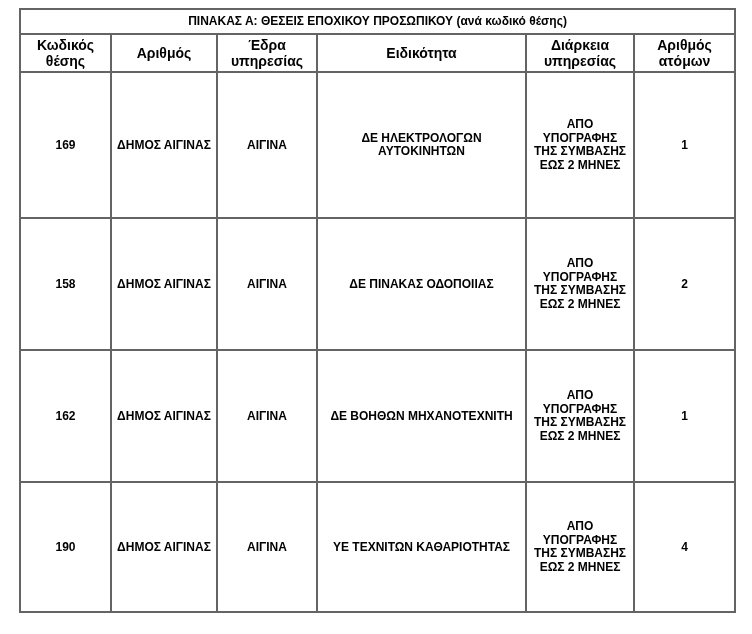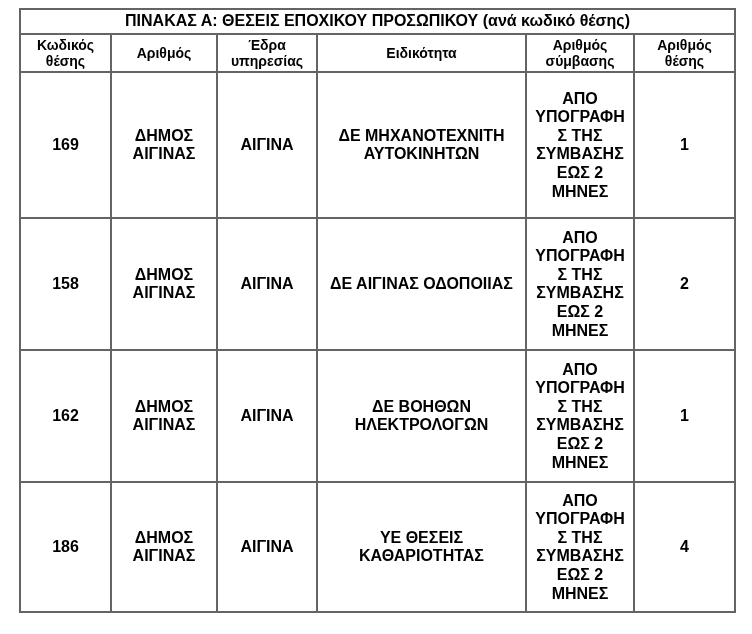--- a/index.html
+++ b/index.html
@@ -23,21 +23,21 @@
     width: 715px;
     border-collapse: collapse;
     table-layout: fixed;
   }
   table.positions-table td {
     border: 2px solid #646464;
     background: #ffffff;
     text-align: center;
     vertical-align: middle;
     font-weight: bold;
-    font-size: 16px;
+    font-size: 12px;
     line-height: 1.16;
     padding: 2px 4px;
     overflow: hidden;
     word-wrap: break-word;
   }
   tr.row-title  { height: 25px; }
   tr.row-header { height: 34px; }
   tr.row-data-1 { height: 146px; }
   tr.row-data-2 { height: 132px; }
   tr.row-data-3 { height: 132px; }
@@ -65,50 +65,50 @@
     </colgroup>
     <tbody>
       <tr class="row-title">
         <td colspan="6" class="title-cell">ΠΙΝΑΚΑΣ Α: ΘΕΣΕΙΣ ΕΠΟΧΙΚΟΥ ΠΡΟΣΩΠΙΚΟΥ (ανά κωδικό θέσης)</td>
       </tr>
       <tr class="row-header">
         <td>Κωδικός θέσης</td>
         <td>Αριθμός</td>
         <td>Έδρα υπηρεσίας</td>
         <td>Ειδικότητα</td>
-        <td>Αριθμός σύμβασης</td>
-        <td>Αριθμός θέσης</td>
+        <td>Διάρκεια υπηρεσίας</td>
+        <td>Αριθμός ατόμων</td>
       </tr>
       <tr class="row-data-1">
         <td>169</td>
         <td>ΔΗΜΟΣ ΑΙΓΙΝΑΣ</td>
         <td>ΑΙΓΙΝΑ</td>
-        <td>ΔΕ ΜΗΧΑΝΟΤΕΧΝΙΤΗ ΑΥΤΟΚΙΝΗΤΩΝ</td>
+        <td>ΔΕ ΗΛΕΚΤΡΟΛΟΓΩΝ ΑΥΤΟΚΙΝΗΤΩΝ</td>
         <td>ΑΠΟ ΥΠΟΓΡΑΦΗΣ ΤΗΣ ΣΥΜΒΑΣΗΣ ΕΩΣ 2 ΜΗΝΕΣ</td>
         <td>1</td>
       </tr>
       <tr class="row-data-2">
         <td>158</td>
         <td>ΔΗΜΟΣ ΑΙΓΙΝΑΣ</td>
         <td>ΑΙΓΙΝΑ</td>
-        <td>ΔΕ ΑΙΓΙΝΑΣ ΟΔΟΠΟΙΙΑΣ</td>
+        <td>ΔΕ ΠΙΝΑΚΑΣ ΟΔΟΠΟΙΙΑΣ</td>
         <td>ΑΠΟ ΥΠΟΓΡΑΦΗΣ ΤΗΣ ΣΥΜΒΑΣΗΣ ΕΩΣ 2 ΜΗΝΕΣ</td>
         <td>2</td>
       </tr>
       <tr class="row-data-3">
         <td>162</td>
         <td>ΔΗΜΟΣ ΑΙΓΙΝΑΣ</td>
         <td>ΑΙΓΙΝΑ</td>
-        <td>ΔΕ ΒΟΗΘΩΝ ΗΛΕΚΤΡΟΛΟΓΩΝ</td>
+        <td>ΔΕ ΒΟΗΘΩΝ ΜΗΧΑΝΟΤΕΧΝΙΤΗ</td>
         <td>ΑΠΟ ΥΠΟΓΡΑΦΗΣ ΤΗΣ ΣΥΜΒΑΣΗΣ ΕΩΣ 2 ΜΗΝΕΣ</td>
         <td>1</td>
       </tr>
       <tr class="row-data-4">
-        <td>186</td>
+        <td>190</td>
         <td>ΔΗΜΟΣ ΑΙΓΙΝΑΣ</td>
         <td>ΑΙΓΙΝΑ</td>
-        <td>ΥΕ ΘΕΣΕΙΣ ΚΑΘΑΡΙΟΤΗΤΑΣ</td>
+        <td>ΥΕ ΤΕΧΝΙΤΩΝ ΚΑΘΑΡΙΟΤΗΤΑΣ</td>
         <td>ΑΠΟ ΥΠΟΓΡΑΦΗΣ ΤΗΣ ΣΥΜΒΑΣΗΣ ΕΩΣ 2 ΜΗΝΕΣ</td>
         <td>4</td>
       </tr>
     </tbody>
   </table>
 </div>
 
 </body></html>

